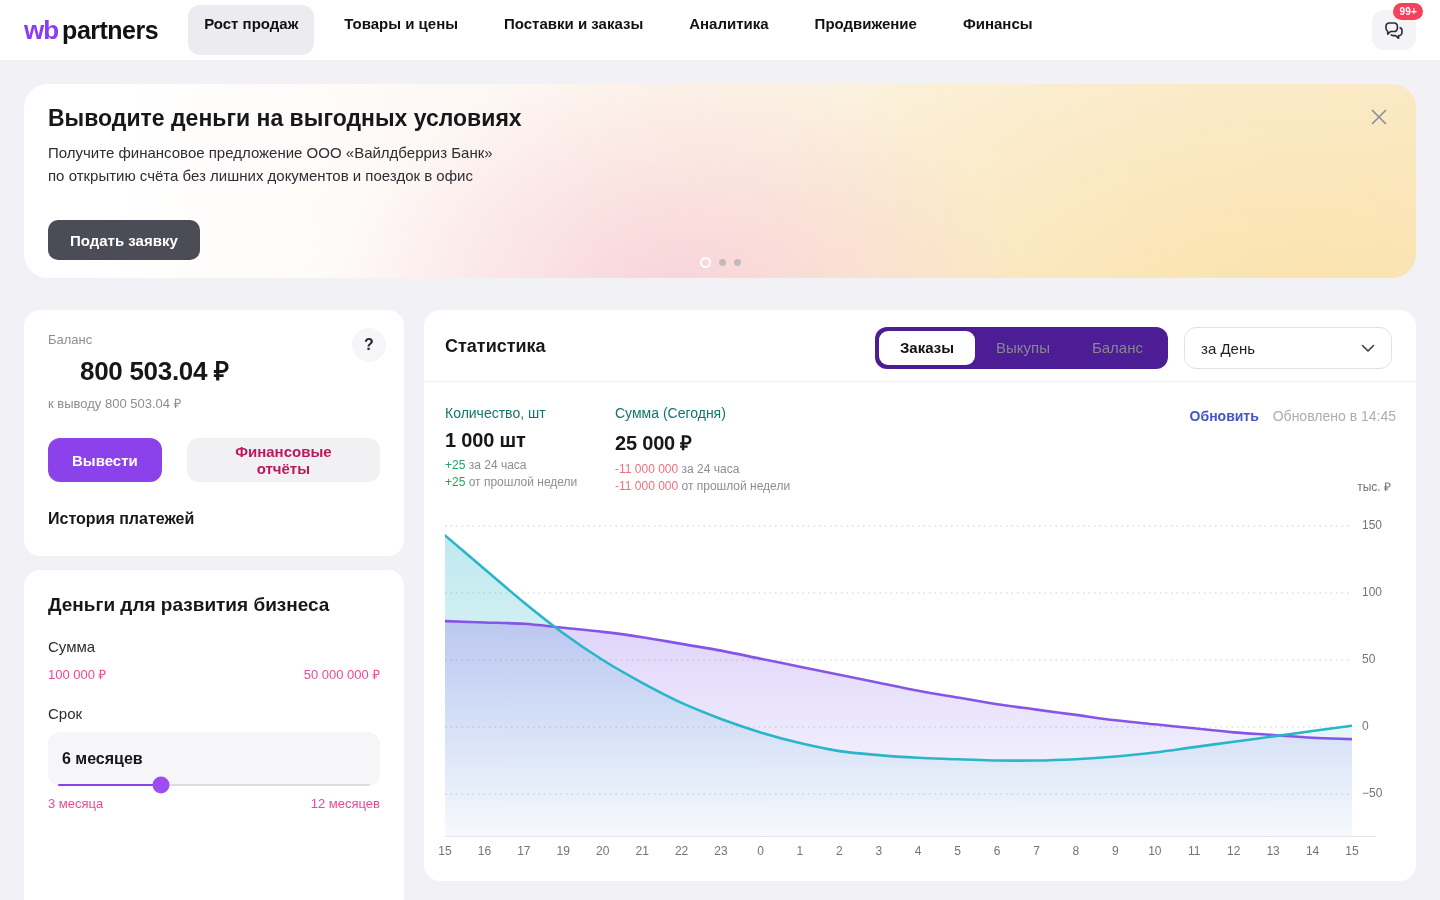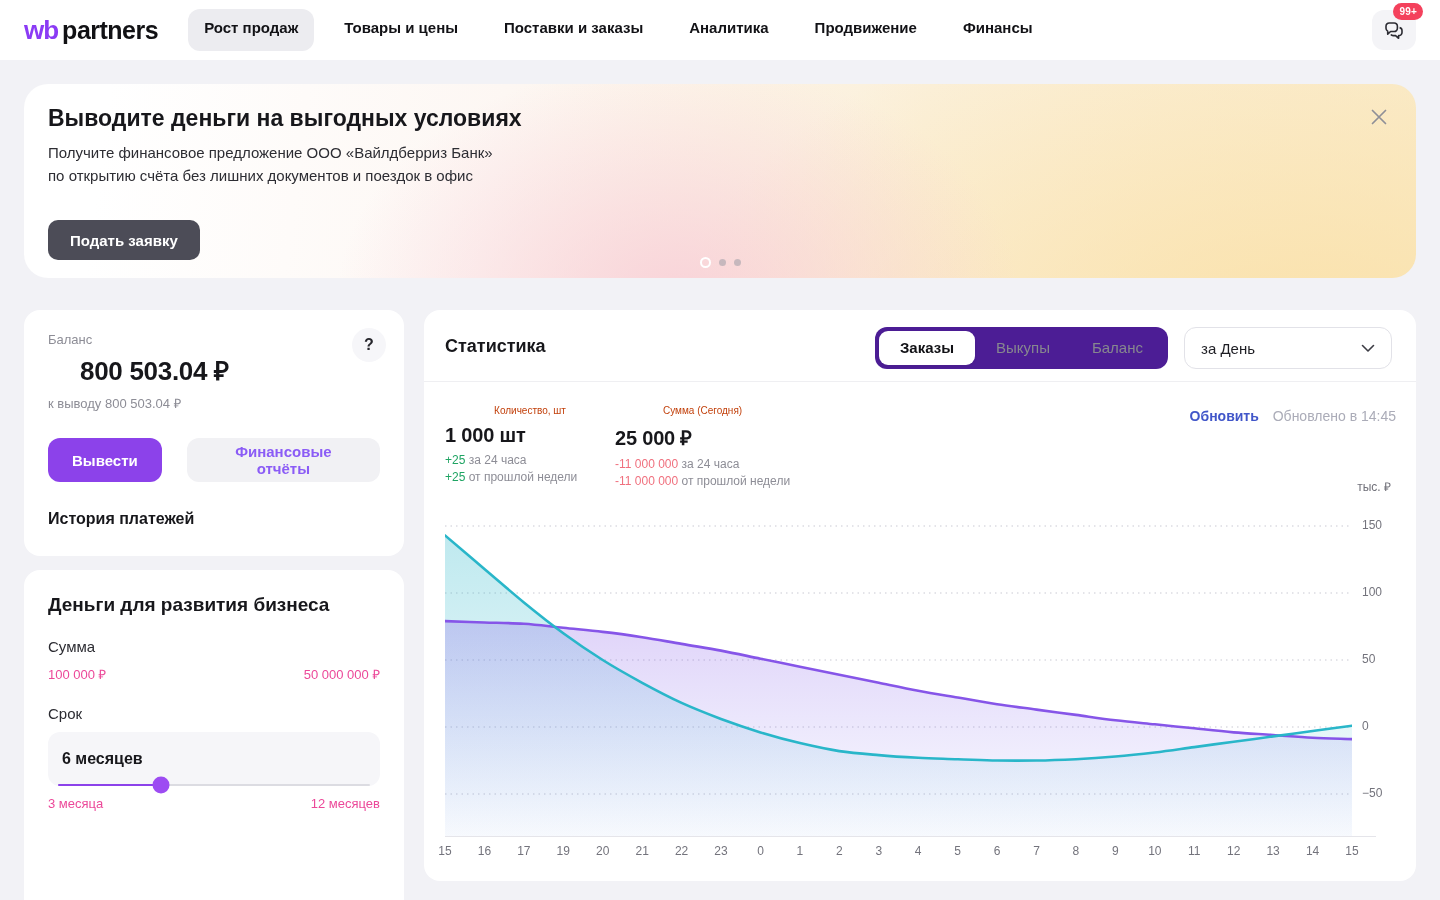--- a/index.html
+++ b/index.html
@@ -13,21 +13,21 @@
   
   .header {
     position:absolute; top:0; left:0; width:1440px; height:60px;
     background:#fff; display:flex; align-items:center; padding:0 24px;
   }
   .logo { display:flex; align-items:baseline; gap:4px; margin-right:30px; cursor:pointer; }
   .logo .wb { font-size:26px; font-weight:700; color:#8b3bf5; letter-spacing:-1px; }
   .logo .partners { font-size:25px; font-weight:700; color:#111114; letter-spacing:-0.5px; }
   .nav { display:flex; align-items:center; gap:14px; }
   .nav-item {
-    font-size:15px; font-weight:600; color:#121216; height:42px; line-height:38px;
+    font-size:15px; font-weight:600; color:#121216; height:50px; line-height:38px;
     padding:0 16px; border-radius:12px; cursor:pointer; white-space:nowrap;
   }
   .nav-item.active { background:#ececf0; }
   .header-right { margin-left:auto; display:flex; gap:14px; }
   .notif-btn {
     position:relative; width:44px; height:40px; border-radius:12px; background:#f4f4f7;
     display:flex; align-items:center; justify-content:center; cursor:pointer;
   }
   .notif-badge {
     position:absolute; top:-7px; right:-7px; background:#f4415c; color:#fff;
@@ -64,21 +64,21 @@
   .balance-amount { font-size:26px; font-weight:700; margin-top:5px; letter-spacing:-0.3px;margin-left:32px; }
   .balance-sub { font-size:13px; color:#8d8d96; margin-top:6px; }
   .help-btn {
     position:absolute; top:18px; right:18px; width:34px; height:34px; border-radius:50%;
     background:#f6f6f9; display:flex; align-items:center; justify-content:center;
     font-size:16px; font-weight:700; color:#26262c; cursor:pointer;
   }
   .balance-buttons { display:flex; gap:10px; margin-top:26px; }
   .btn { height:44px; border:none; border-radius:12px; font-family:inherit; font-size:15px; font-weight:600; padding:0 24px; cursor:pointer; }
   .btn-primary { background:#8c42ea; color:#fff; }
-  .btn-secondary { background:#f1f1f4; color:#8b5cf6;margin-left:15px; }
+  .btn-secondary { background:#f1f1f4; color:#be185d;margin-left:15px; }
   .history-link { display:inline-block; margin-top:28px; font-size:16px; font-weight:600; color:#17171b; cursor:pointer; }
   .card-loan { left:24px; top:570px; width:380px; height:400px; padding:24px; }
   .loan-title { font-size:19px; font-weight:700; }
   .loan-section { margin-top:22px; }
   .loan-label { font-size:15px; color:#2c2c32; }
   .loan-box { margin-top:10px; background:#f6f6f9; border-radius:12px; height:54px; position:relative; cursor:pointer; }
   .loan-value { font-size:16px; font-weight:600; line-height:54px; padding-left:14px; }
   .slider { position:absolute; left:10px; right:10px; bottom:0; height:2px; background:#dcdce2; border-radius:2px; }
   .slider-fill { position:absolute; left:0; top:0; bottom:0; background:#8c42ea; border-radius:2px; }
   .slider-thumb {
@@ -100,21 +100,21 @@
   .seg-tab.active { background:#fff; color:#121216; font-weight:600; box-shadow:0 1px 3px rgba(20,20,30,0.08); }
   .period-select {
     position:absolute; top:17px; right:24px; width:208px; height:42px; background:#fff;
     border:1px solid #e2e2e8; border-radius:12px; display:flex; align-items:center;
     padding:0 16px; font-size:15px; color:#1e1e24; cursor:pointer;
   }
   .period-select svg { margin-left:auto; }
   .stats-divider { position:absolute; top:71px; left:0; width:100%; height:1px; background:#efeff2; }
   .metrics { position:absolute; top:95px; left:21px; display:flex; }
   .metric { min-width:170px; }
-  .metric-label { font-size:10px; color:#c2410c;text-align:center; }
+  .metric-label { font-size:14px; color:#0f766e; }
   .metric-value { font-size:20px; font-weight:700; margin-top:8px; letter-spacing:-0.2px; }
   .delta { font-size:12px; color:#8d8d96; margin-top:6px; }
   .delta + .delta { margin-top:3px; }
   .metric[data-trend="positive"] .dv { color:#1fa463; }
   .metric[data-trend="negative"] .dv { color:#f0707e;text-align:right; }
   .refresh-row { position:absolute; top:98px; right:20px; font-size:14px; }
   .refresh-link { color:#4156c9; font-weight:600; cursor:pointer; }
   .updated-text { color:#abacb8; margin-left:10px; }
   .unit-label { position:absolute; top:168px; right:25px; font-size:12px; color:#71717a; }
   .chart-wrap { position:absolute; left:21px; top:160px; width:907px; height:366px; }

